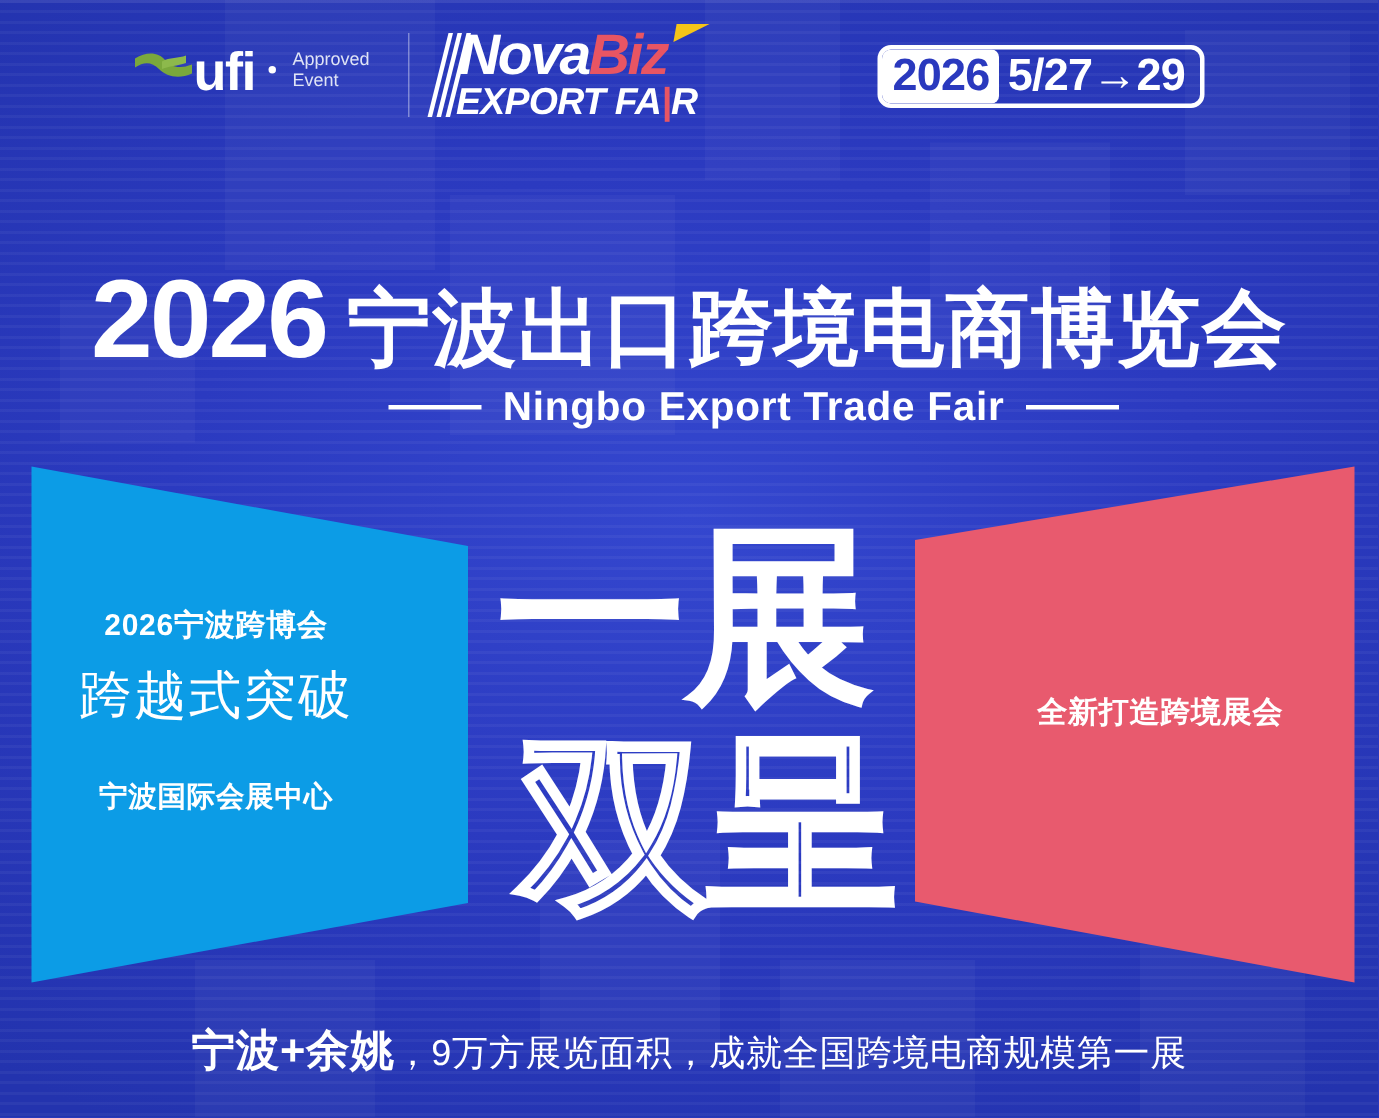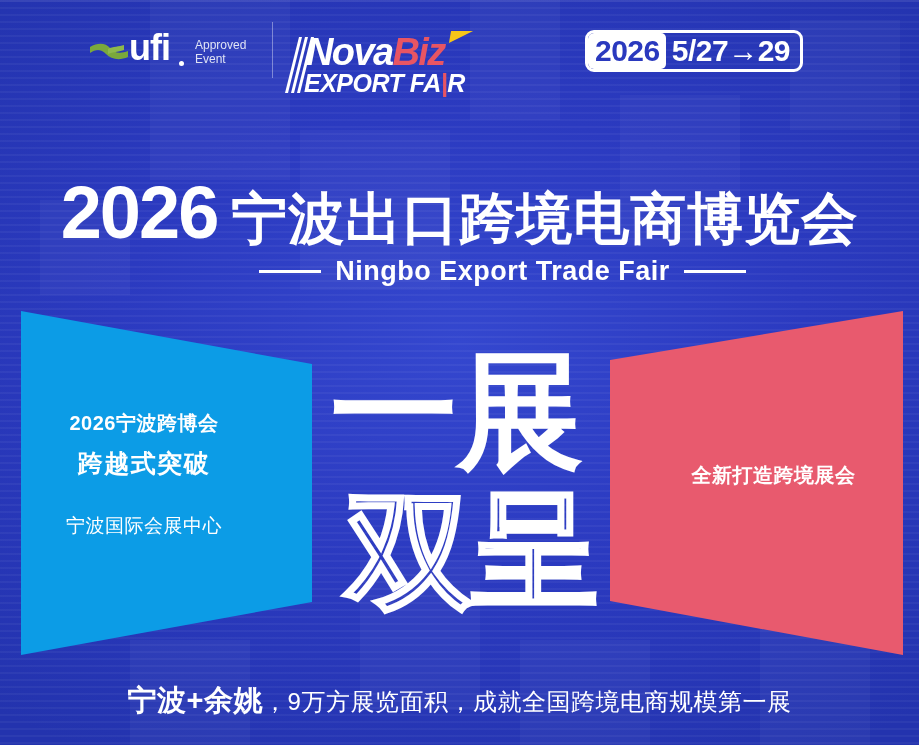--- a/index.html
+++ b/index.html
@@ -31,39 +31,39 @@
       rgba(255,255,255,0.045) 2px,
       rgba(255,255,255,0.0) 2px,
       rgba(255,255,255,0.0) 7px);
   }
 
   
   .header { position:absolute; top:0; left:0; width:919px; height:100px; }
 
   .ufi-logo {
     position:absolute; left:88px; top:30px;
-    display:flex; align-items:flex-end; gap:7px;
+    display:flex; align-items:flex-start; gap:7px;
   }
   .ufi-mark { width:46px; height:28px; position:relative; flex:0 0 auto; }
   .ufi-word {
     color:#ffffff; font-size:36px; font-weight:700;
     letter-spacing:-1px; line-height:1; margin-left:-12px;
     font-family:"Liberation Sans",sans-serif;
   }
   .ufi-dot { width:5px; height:5px; border-radius:50%; background:#fff; margin:14px 0 0 2px; }
   .ufi-sub {
     color:#dfe3f5; font-size:12px; line-height:1.18;
     font-weight:400; margin-left:4px; margin-top:2px;
   }
   .hdr-div {
     position:absolute; left:272px; top:22px;
     width:1px; height:56px; background:rgba(255,255,255,0.38);
   }
 
-  .nova-logo { position:absolute; left:292px; top:35px; width:186px; height:62px; }
+  .nova-logo { position:absolute; left:292px; top:20px; width:186px; height:62px; }
   .nova-slashes {
     position:absolute; left:0px; top:2px; width:18px; height:56px;
   }
   .nova-slashes i {
     position:absolute; top:0; width:3px; height:56px; background:#fff;
     transform:skewX(-14deg);
   }
   .nova-line1 {
     position:absolute; left:14px; top:-2px;
     font-size:38px; font-weight:800; font-style:italic;
@@ -145,26 +145,26 @@
     justify-content:center; pointer-events:none;
   }
   .panel-left .panel-text { padding-right:52px; }
   .panel-right .panel-text { padding-left:48px;text-align:right; }
   .p-line1 {
     color:#ffffff; font-size:20px; font-weight:700; line-height:1.25;
     letter-spacing:0.5px; white-space:nowrap;
     font-family:"Liberation Sans","DejaVu Sans",sans-serif;
   }
   .p-line2 {
-    color:#ffffff; font-size:25px; font-weight:700; line-height:1.3;
+    color:#ffffff; font-size:35px; font-weight:400; line-height:1.3;
     letter-spacing:1.5px; white-space:nowrap; margin-top:11px;
     font-family:"Liberation Sans","DejaVu Sans",sans-serif;
   }
   .p-line3 {
-    color:#ffffff; font-size:19px; font-weight:400; line-height:1.3;
+    color:#ffffff; font-size:19px; font-weight:700; line-height:1.3;
     letter-spacing:0.5px; white-space:nowrap; margin-top:34px;
     font-family:"Liberation Sans","DejaVu Sans",sans-serif;
   }
 
   
   .slogan { position:absolute; left:330px; top:348px; width:270px; height:290px; }
   .slogan-solid {
     position:absolute; left:0; top:0;
     color:#ffffff; font-size:128px; font-weight:800;
     line-height:1; letter-spacing:-2px; white-space:nowrap;

